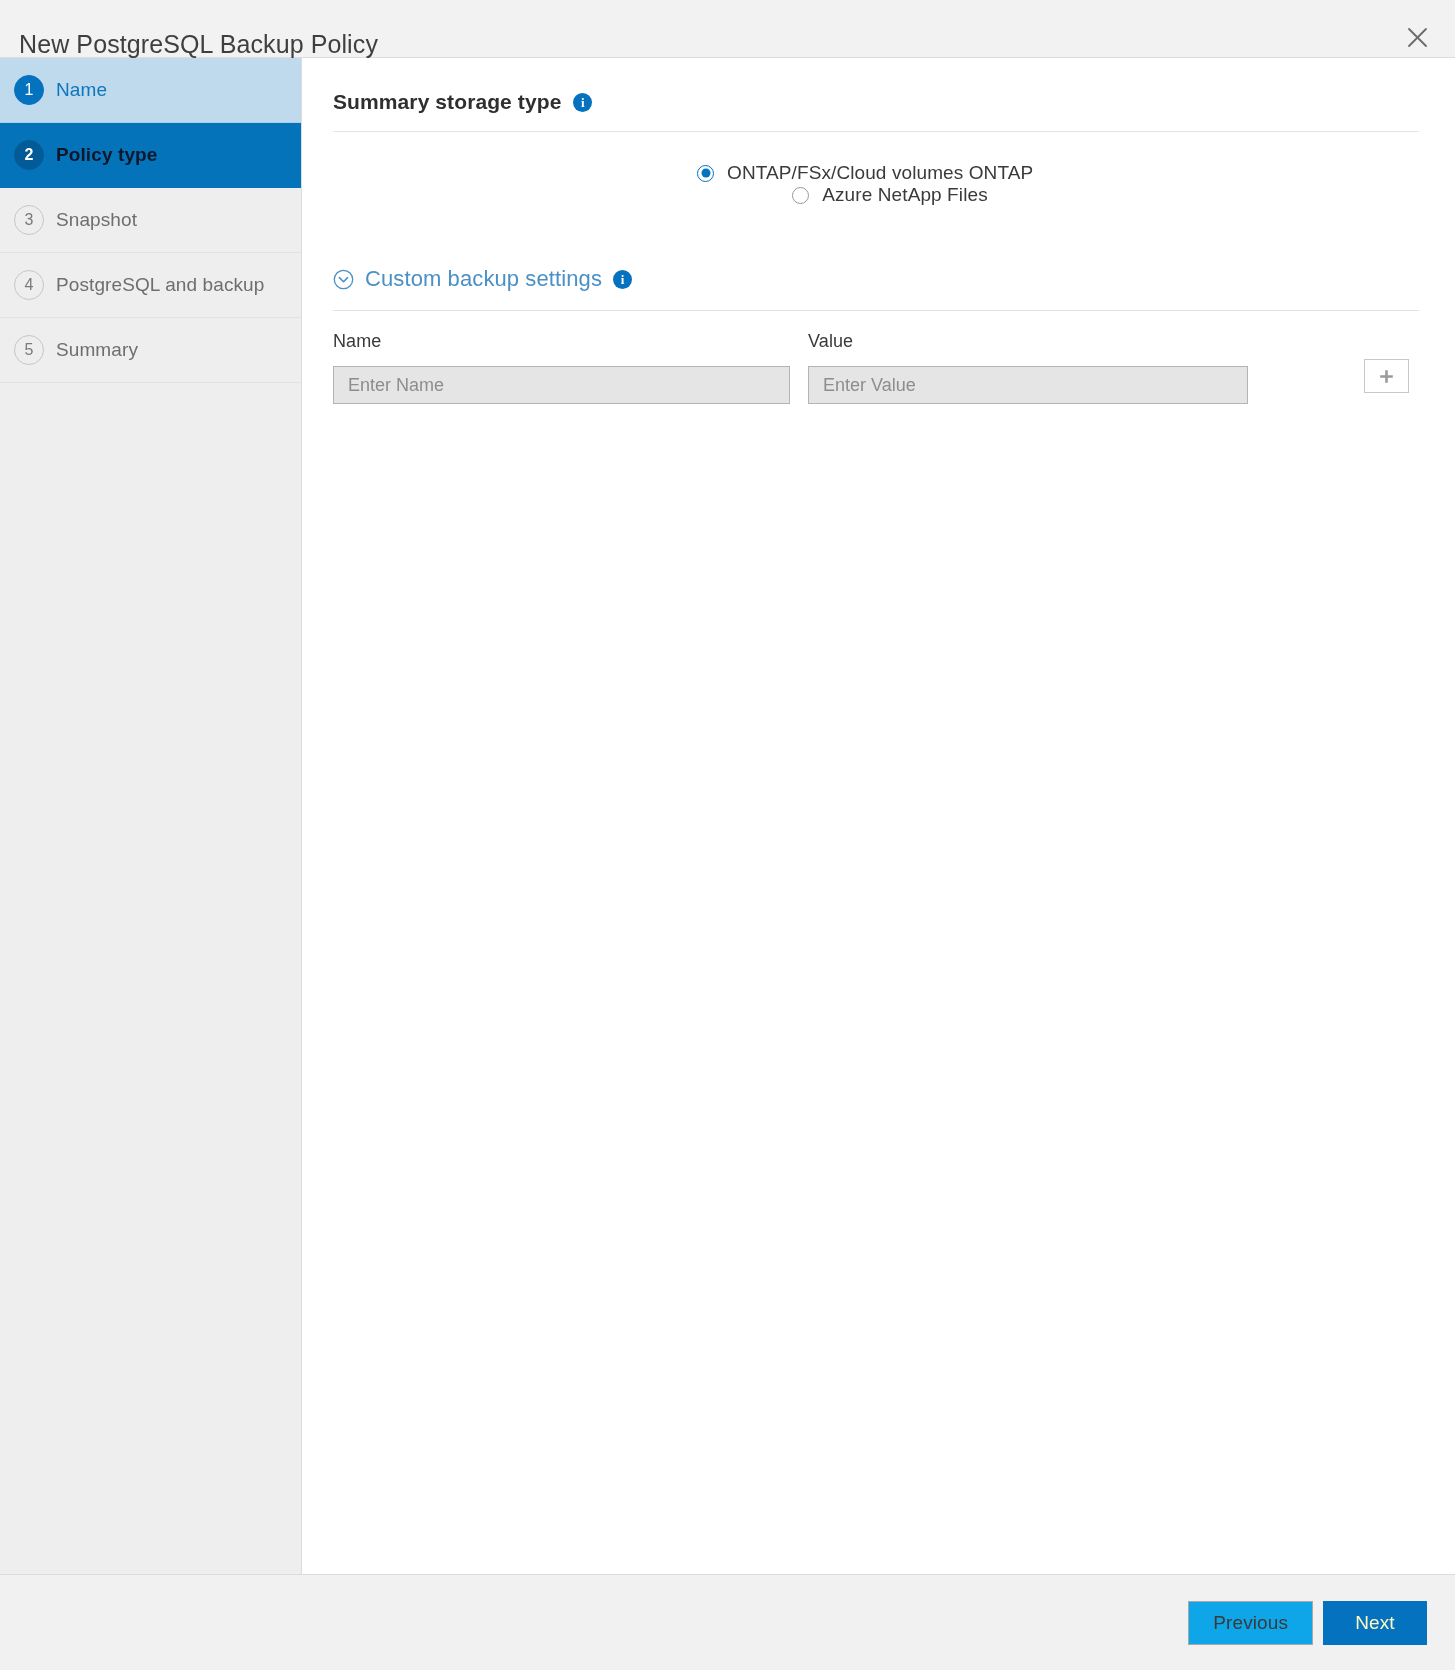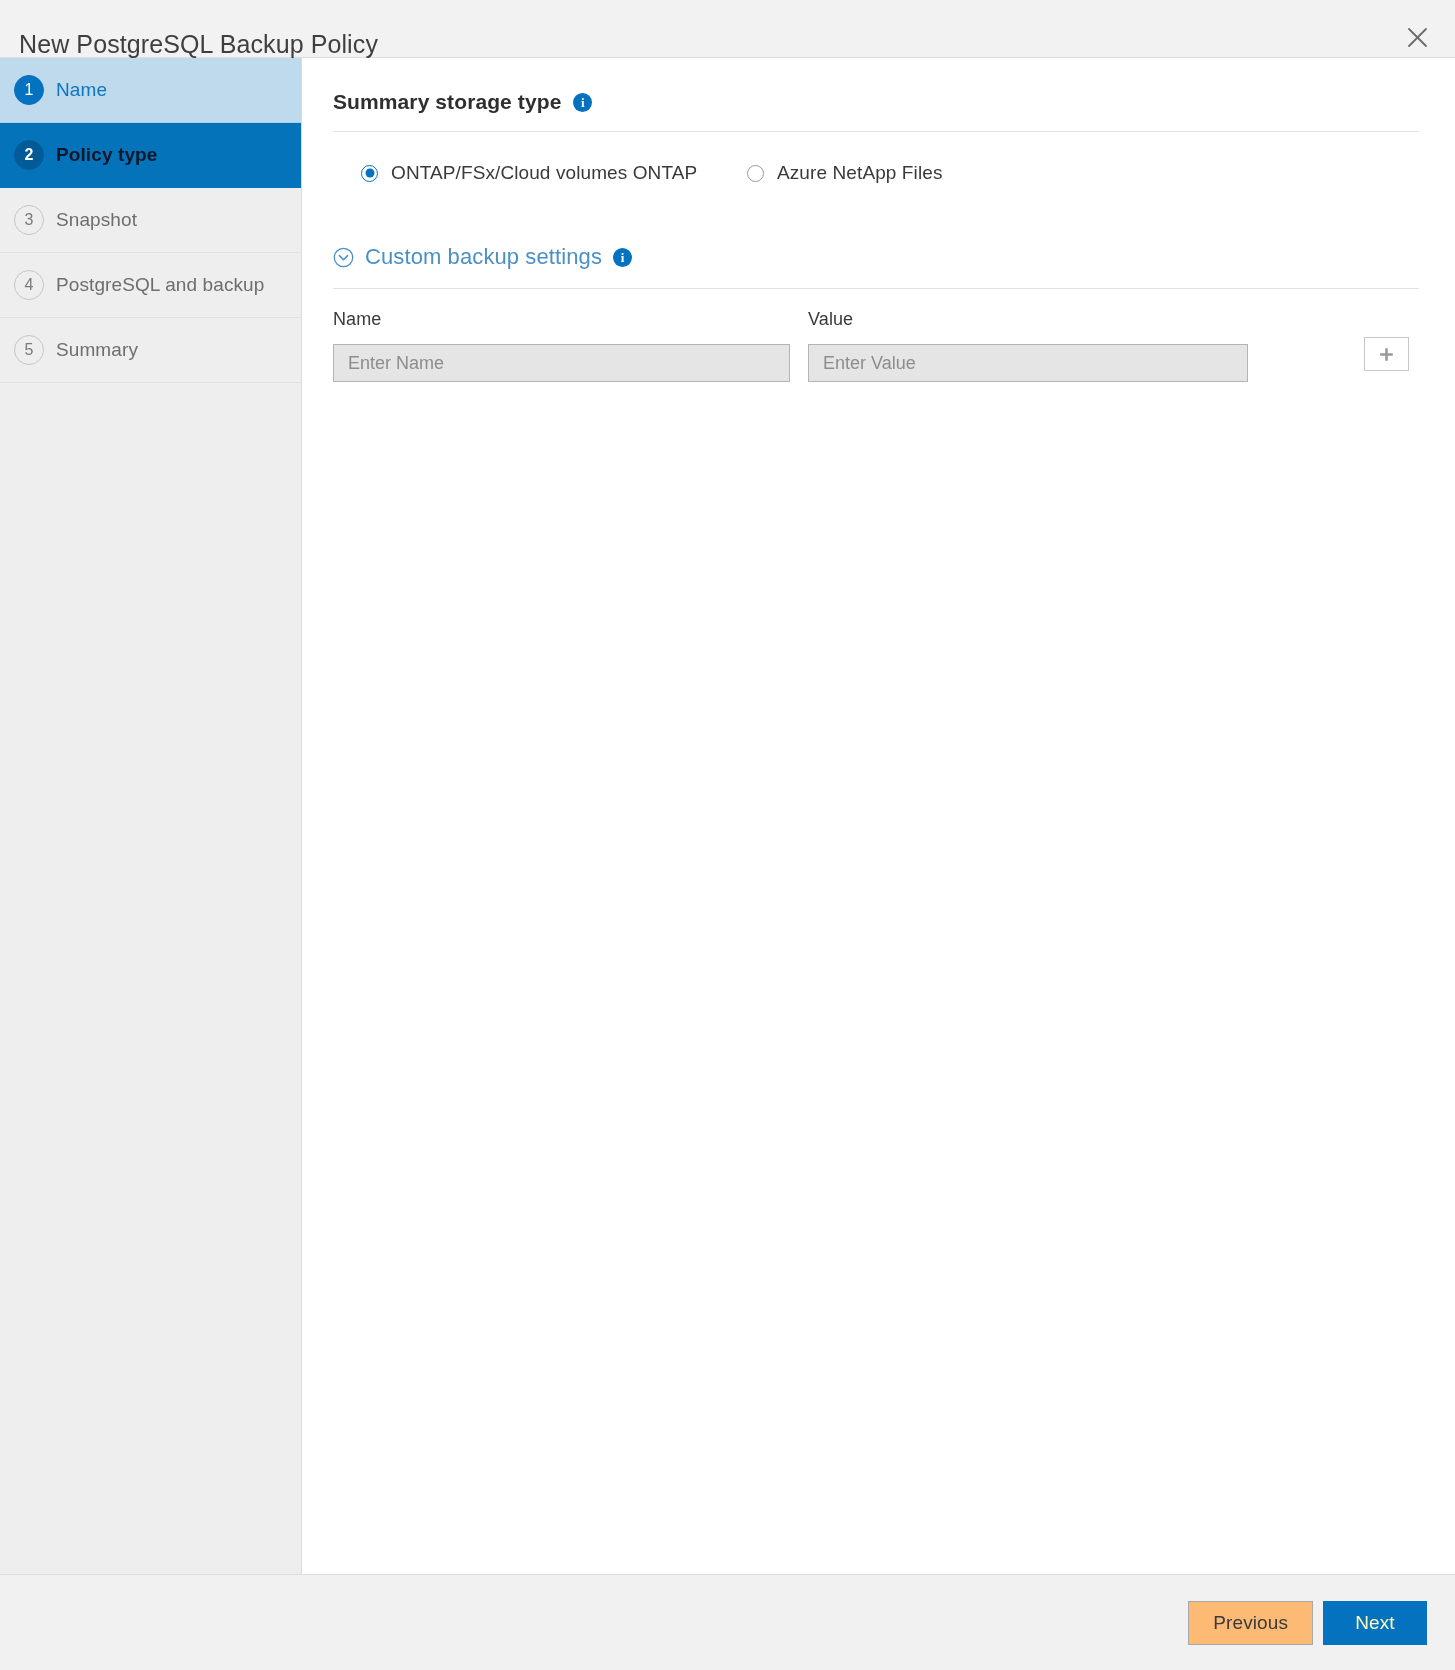--- a/index.html
+++ b/index.html
@@ -164,20 +164,21 @@
     align-items: center;
     justify-content: center;
     cursor: pointer;
     line-height: 1;
   }
 
   .radio-row {
     display: flex;
     align-items: center;
     padding: 30px 0 0 28px;
+    flex-direction: column;
   }
   .radio-opt {
     display: flex;
     align-items: center;
     cursor: pointer;
   }
   .radio-opt:first-child { width: 386px; }
   .radio-mark {
     width: 17px;
     height: 17px;
@@ -299,21 +300,21 @@
   .btn {
     height: 44px;
     font-size: 19px;
     font-family: "Liberation Sans", sans-serif;
     padding: 0 24px;
     cursor: pointer;
     border-radius: 0;
     letter-spacing: 0.1px;
   }
   .btn-secondary {
-    background: #fdba74;
+    background: #0ea5e9;
     border: 1px solid #a8a8a8;
     color: #3a3a3a;
     min-width: 108px;
   }
   .btn-primary {
     background: #0572bf;
     border: 1px solid #0572bf;
     color: #fef9c3;
     min-width: 104px;
   }

